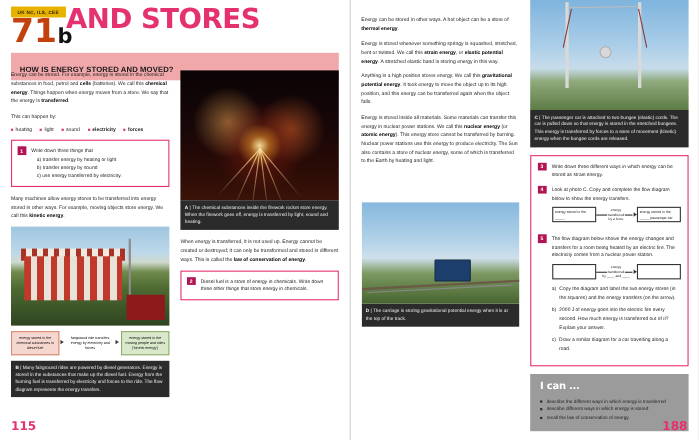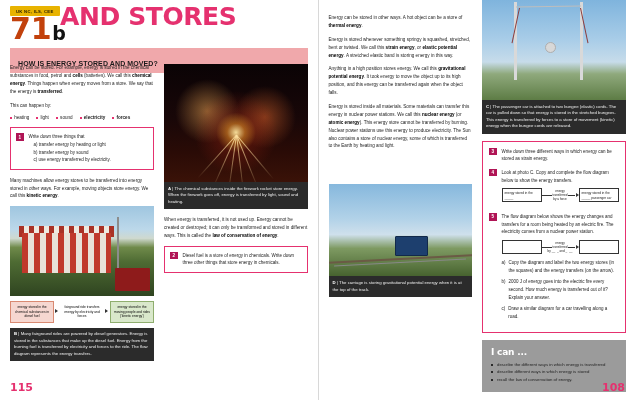--- a/index.html
+++ b/index.html
@@ -337,16 +337,16 @@
           <ul>
             <li>describe the different ways in which energy is transferred</li>
             <li>describe different ways in which energy is stored</li>
             <li>recall the law of conservation of energy.</li>
           </ul>
         </div>
       </div>
 
     </div>
 
-    <div class="folio r">108</div>
+    <div class="folio r">188</div>
   </div>
 
 </div>
 
 </body></html>

